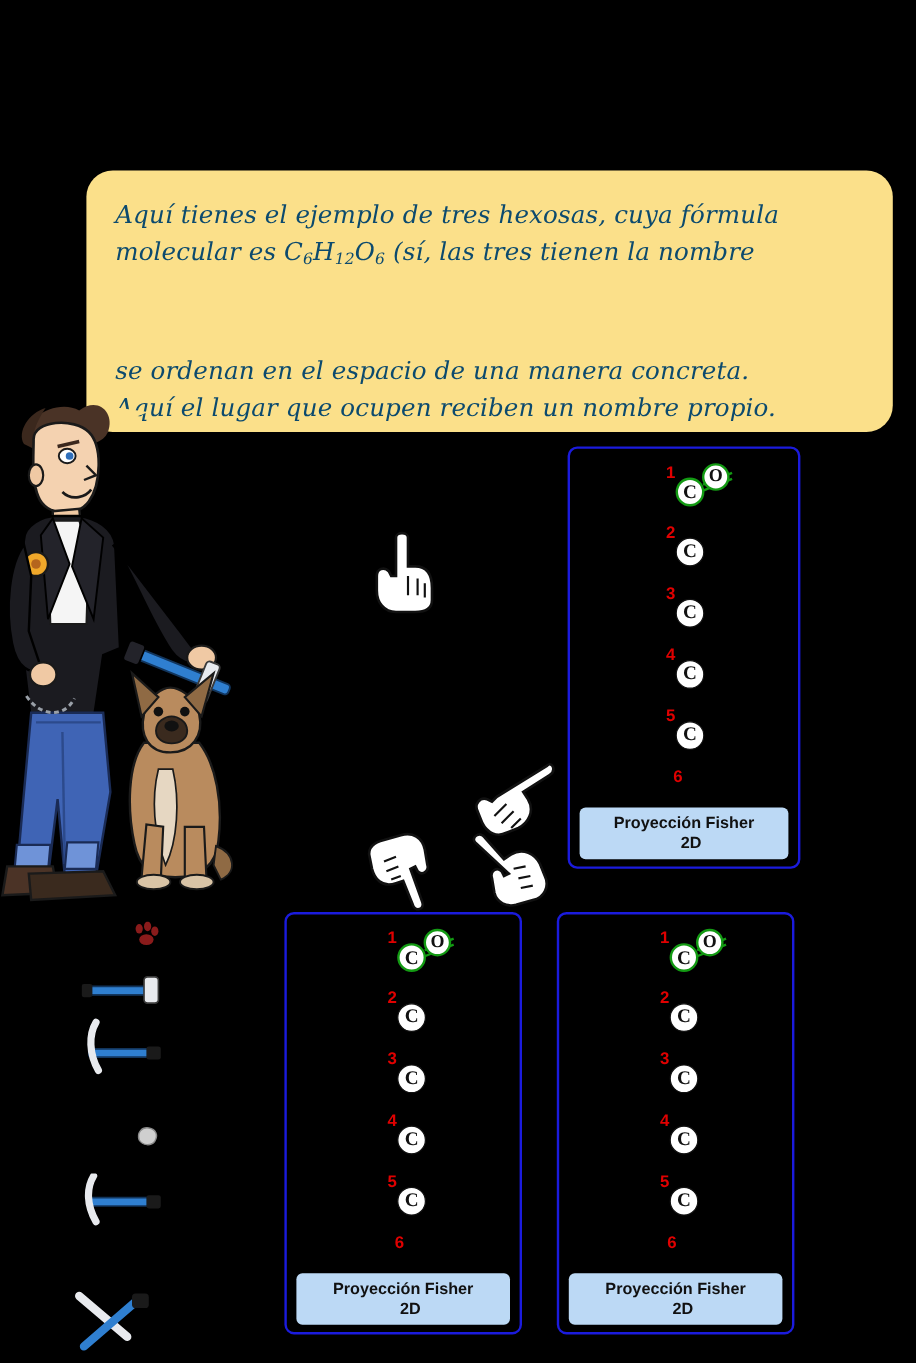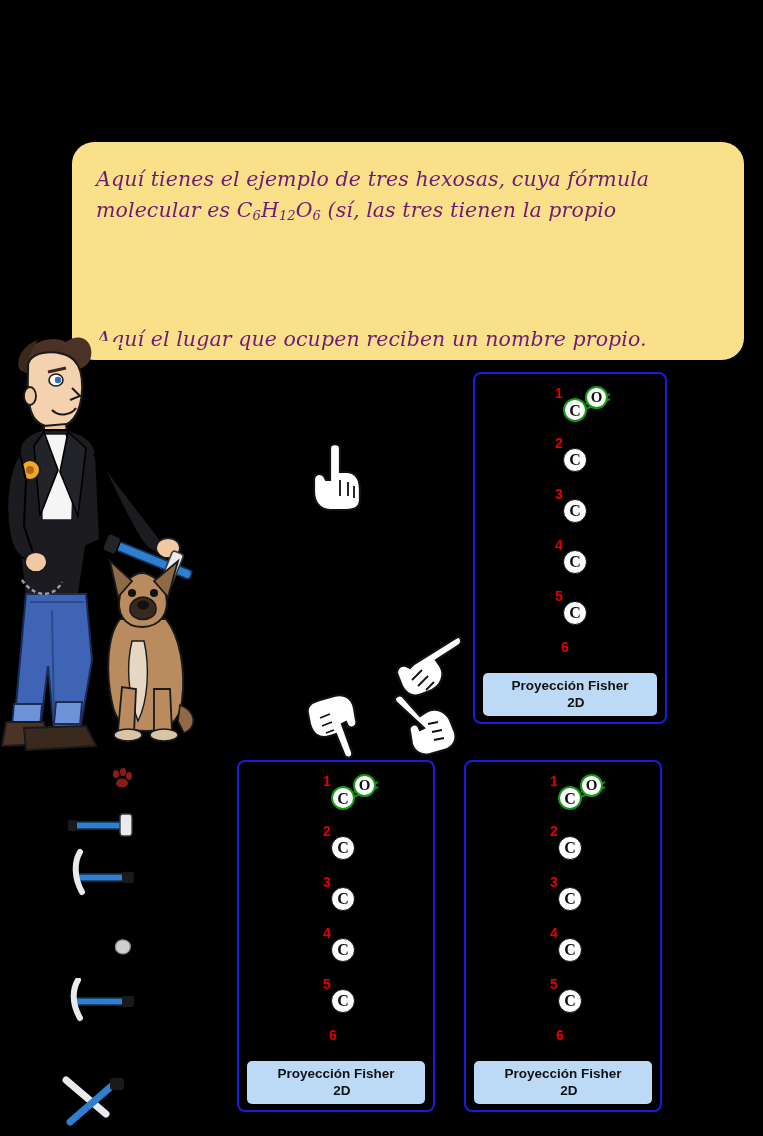--- a/index.html
+++ b/index.html
@@ -26,21 +26,21 @@
     background: #fbe08a;
     border-radius: 22px;
     box-sizing: border-box;
     padding: 22px 24px 10px 24px;
   }
   #speech-bubble .bubble-text {
     font-family: "DejaVu Serif", serif;
     font-style: italic;
     font-size: 20.5px;
     line-height: 31px;
-    color: #701a75;
+    color: #0c4a6e;
     letter-spacing: 0.1px;
   }
   #speech-bubble .bubble-text sub {
     font-size: 13px;
     vertical-align: -3px;
   }
   #bubble-tail {
     position: absolute;
     left: 76px;
     top: 340px;
@@ -171,24 +171,24 @@
   .tool { position: absolute; }
 </style>
 </head>
 <body>
 
 <div id="stage">
 
   <div id="speech-bubble">
     <div class="bubble-text">
       <span>Aquí tienes el ejemplo de tres hexosas, cuya fórmula</span><br>
-      <span>molecular es C</span><sub>6</sub><span>H</span><sub>12</sub><span>O</span><sub>6</sub><span> (sí, las tres tienen la propio</span><br>
+      <span>molecular es C</span><sub>6</sub><span>H</span><sub>12</sub><span>O</span><sub>6</sub><span> (sí, las tres tienen la nombre</span><br>
       <br>
       <br>
-      <br>
+      <span>se ordenan en el espacio de una manera concreta.</span><br>
       <span>Aquí el lugar que ocupen reciben un nombre propio.</span>
     </div>
   </div>
   <div id="bubble-tail"></div>
 
   <div id="character">
     <svg width="205" height="430" viewBox="0 0 205 430">
 
       <path d="M22 38 C18 18 48 2 66 12 C82 0 96 14 90 30 C84 44 60 42 48 40 C38 38 30 44 22 38 Z" fill="#4a3326"></path>
       <path d="M20 40 C14 30 24 14 38 10 C30 22 26 32 28 44 Z" fill="#3b281d"></path>

